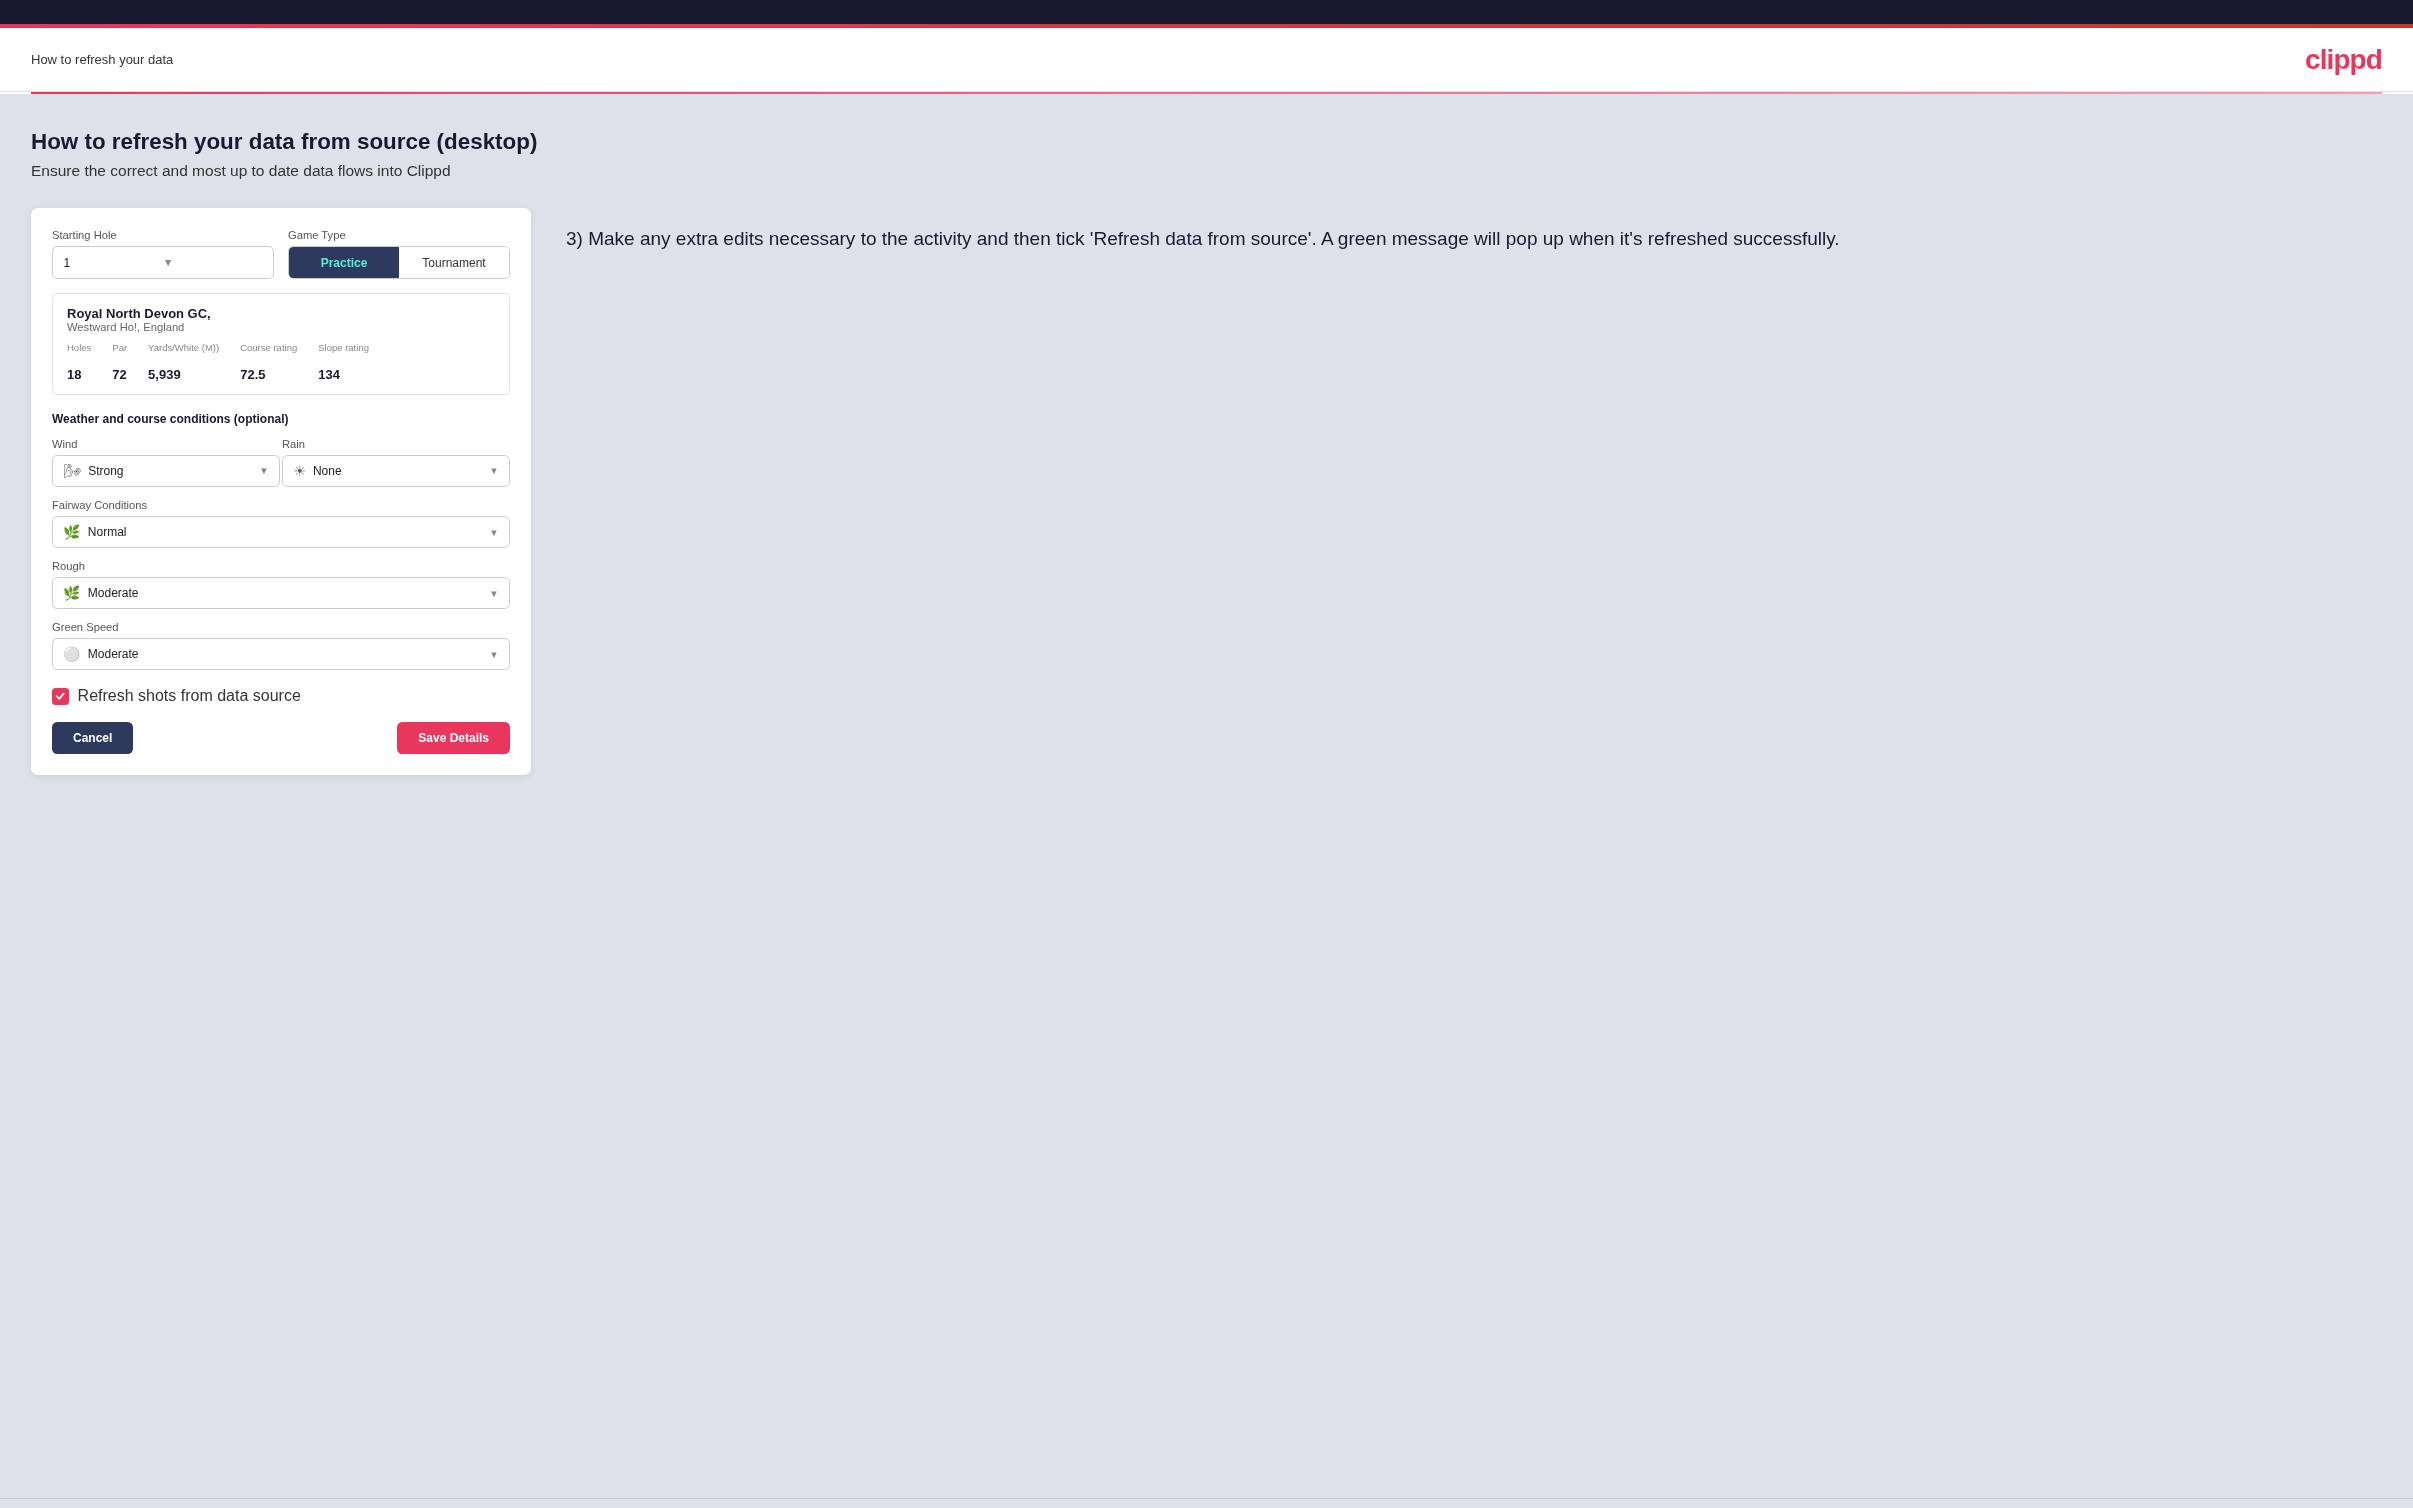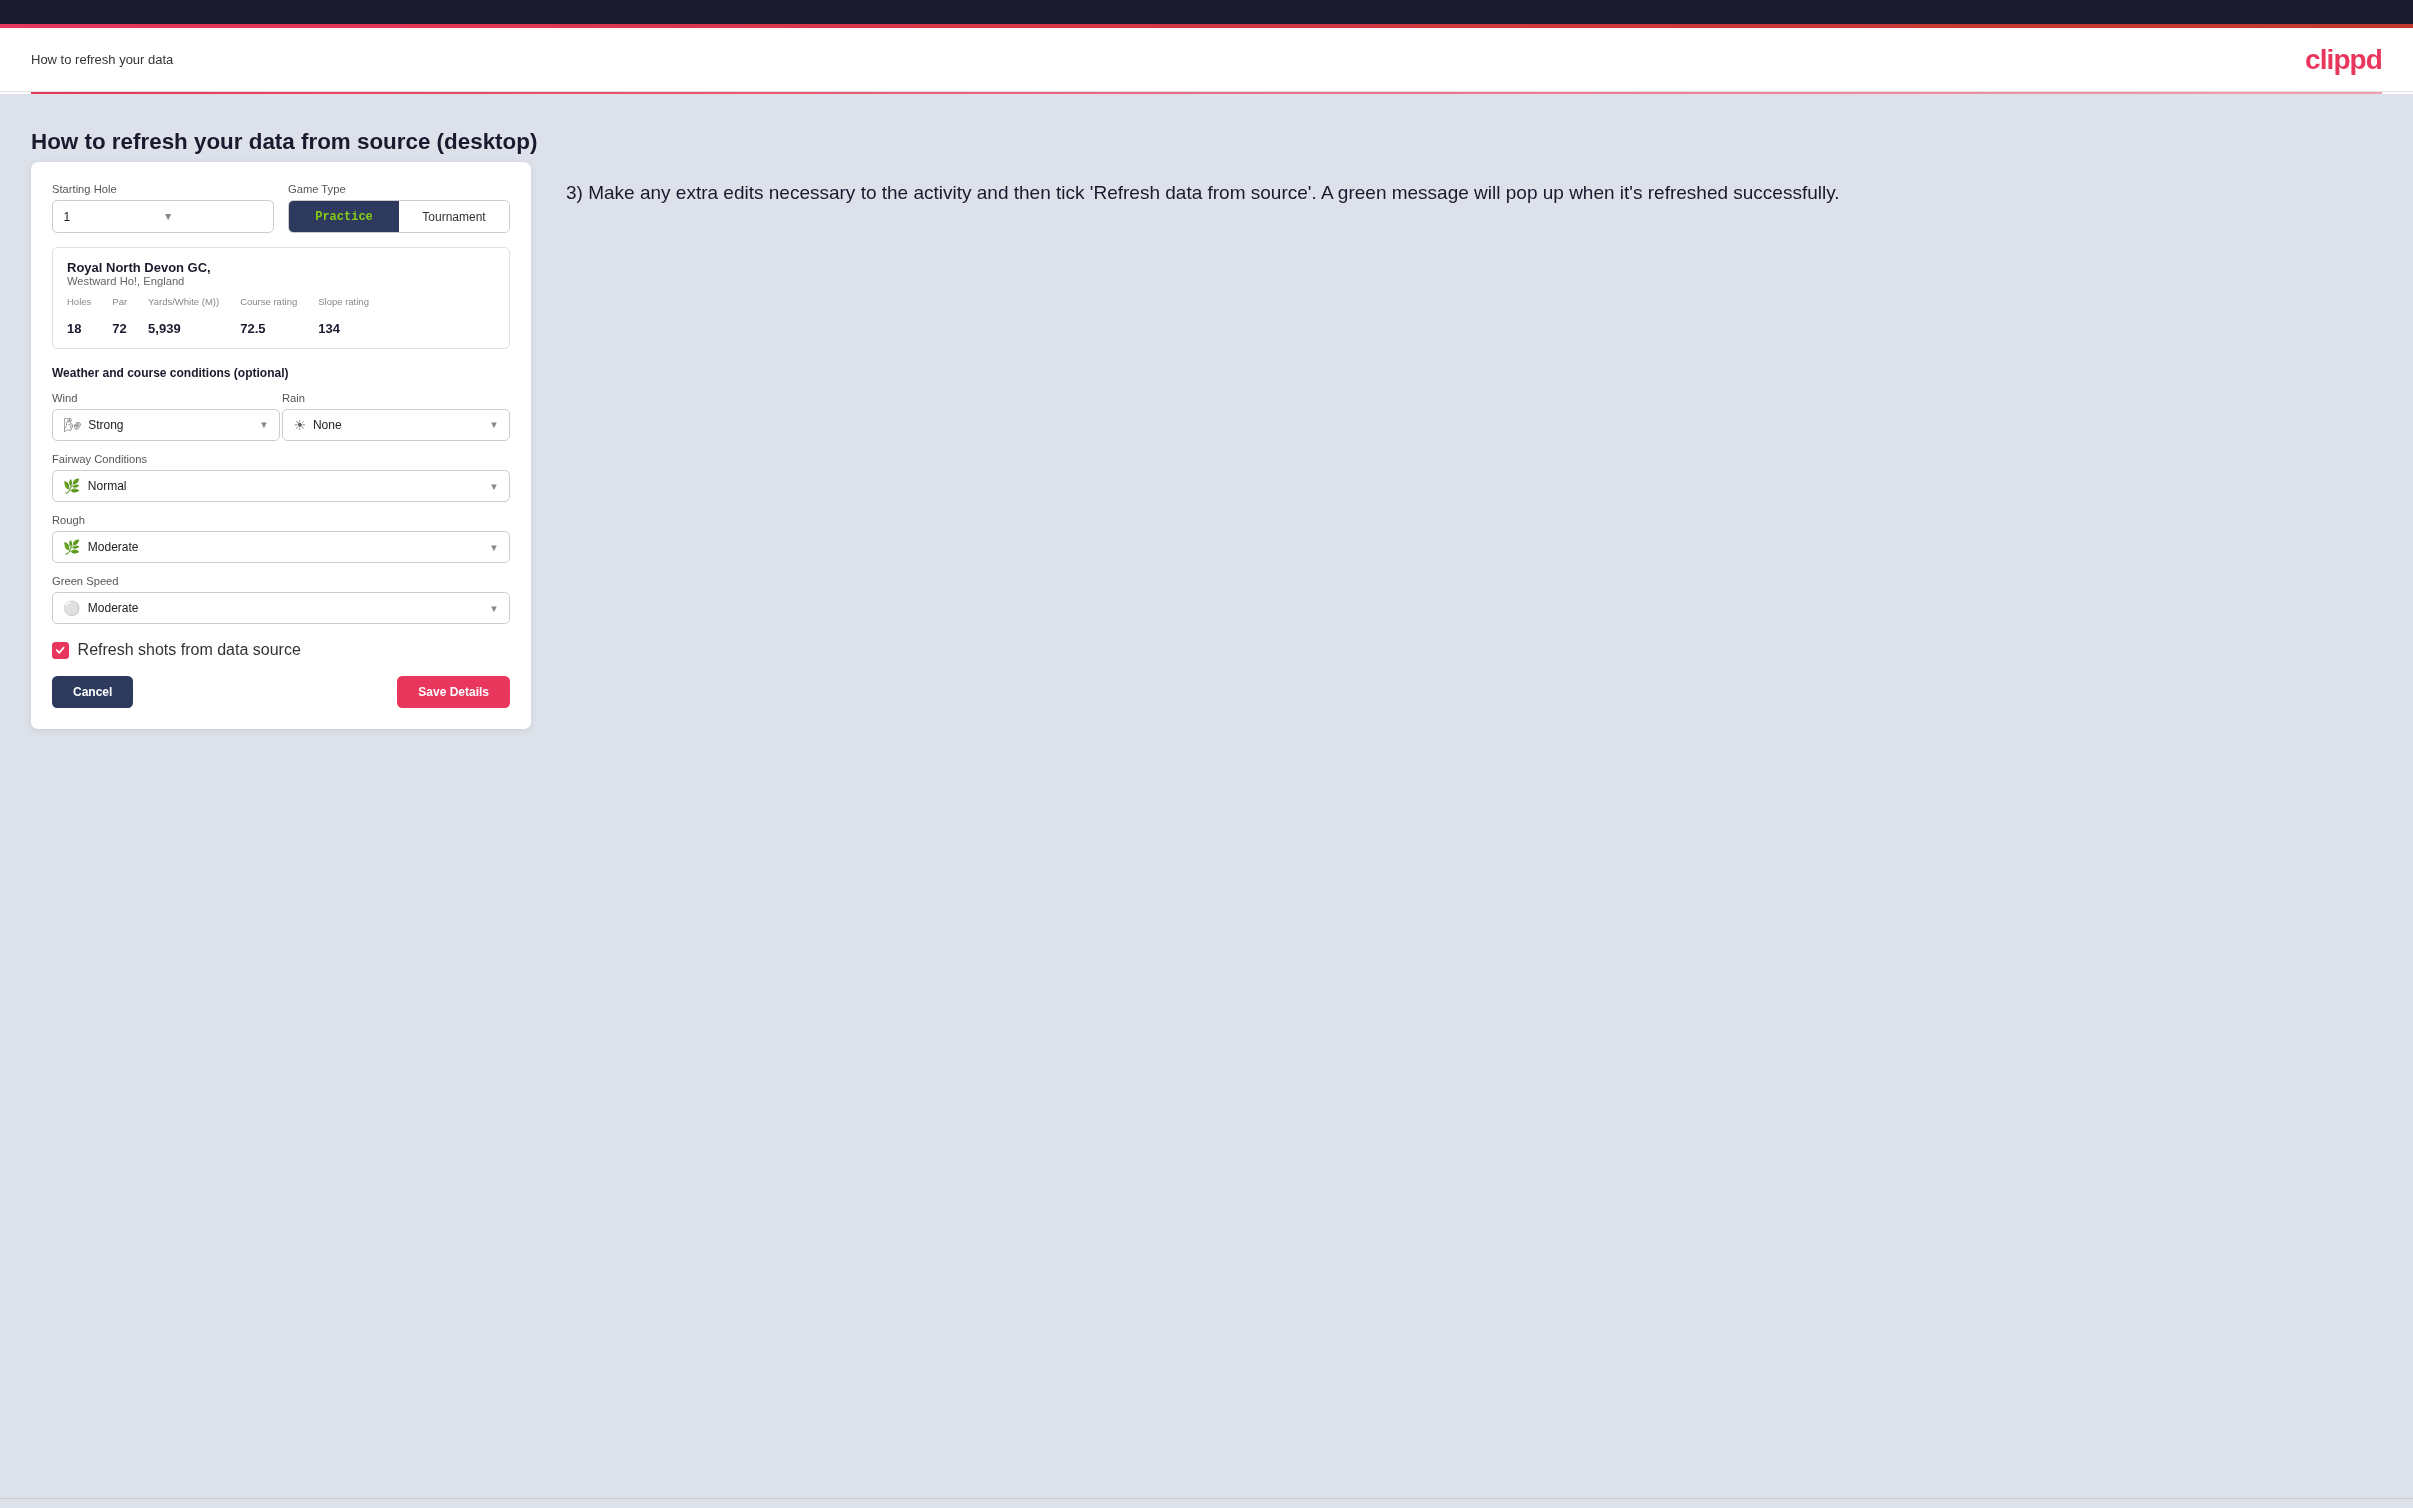--- a/index.html
+++ b/index.html
@@ -98,23 +98,22 @@
       flex: 1;
       padding: 8.6px;
       text-align: center;
       font-size: 12px;
       cursor: pointer;
       border: none;
       outline: none;
     }
     .game-type-btn.active {
       background: #2d3a5e;
-      color: #84cc16;
+      color: #5eead4;
       font-weight: 600;
-      font-family: Liberation Mono, monospace;
     }
     .game-type-btn.inactive {
       background: #fff;
       color: #333;
     }
     .course-info-box {
       border: 0.9px solid #e0e0e0;
       border-radius: 5.2px;
       padding: 12px 14px;
       margin-bottom: 17px;
@@ -279,20 +278,21 @@
   <span class="header-title">How to refresh your data</span>
   <span class="logo">clippd</span>
 </div>
 
 <div style="background:#fff; padding: 0 0 0 0;">
   <div class="divider-line"></div>
 </div>
 
 <div class="main-content">
   <h1 class="page-heading">How to refresh your data from source (desktop)</h1>
+  <p class="page-subheading">Ensure the correct and most up to date data flows into Clippd</p>
 
   <div class="content-area">
 
     <div class="form-card">
 
       <div class="form-row">
         <div class="form-col">
           <label class="form-label">Starting Hole</label>
           <div class="starting-hole-select">
             <span>1</span>

